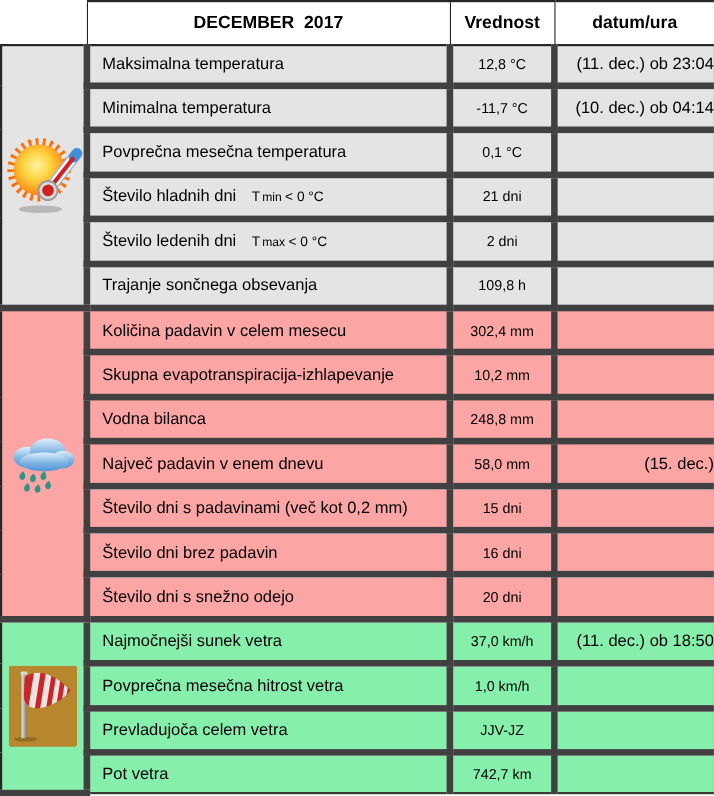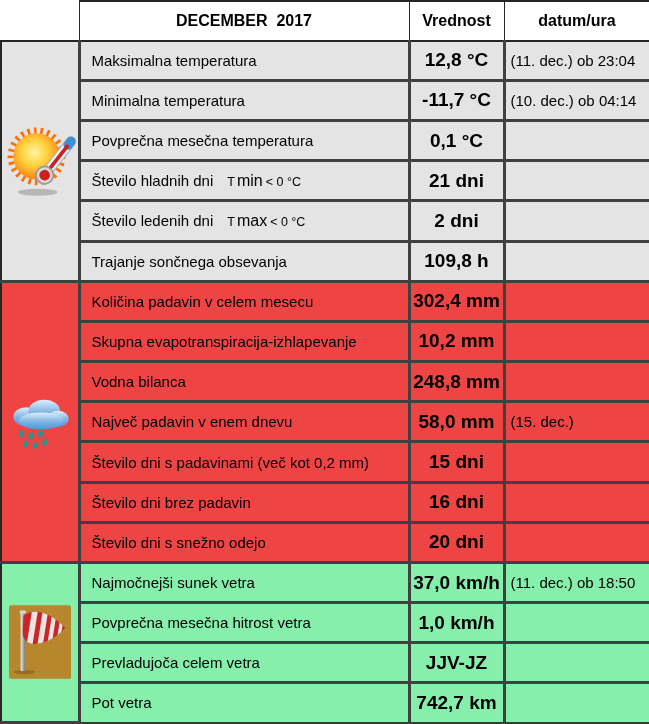--- a/index.html
+++ b/index.html
@@ -3,39 +3,39 @@
 <meta charset="utf-8">
 <style>
   html,body{margin:0;padding:0;background:#ffffff;}
   .page{width:534px;height:724px;position:relative;background:#ffffff;}
   table.weather{
     border-collapse:collapse;table-layout:fixed;
     width:649px;height:724px;
     font-family:"Liberation Sans",sans-serif;color:#000;
   }
   td,th{vertical-align:middle;padding:0;overflow:hidden;}
-  .cell{border:3px solid #404040;}
+  .cell{border:6px solid #404040;}
   .corner{border:none;background:#ffffff;}
   th.head{
     border:1px solid #262626;border-top:2px solid #262626;border-bottom:2px solid #262626;
     background:#ffffff;font-size:16px;font-weight:bold;text-align:center;
   }
   th.head .pre{white-space:pre;}
   .sec-top{border-top:2px solid #262626;}
   .icon-cell{border-left:2px solid #262626;border-right:2px solid #262626;text-align:center;}
   .last-col{border-right:2px solid #262626;}
   .bottom-row td{border-bottom:2px solid #3a3a32;}
   .bg-temp{background:#e4e4e4;}
-  .bg-precip{background:#ef4444;}
+  .bg-precip{background:#fca5a5;}
   .bg-wind{background:#86efac;}
   .label-cell{text-align:left;padding-left:11px;font-size:15px;}
-  .value-cell{text-align:center;font-weight:bold;font-size:19px;}
-  .date-cell{text-align:left;padding-left:5px;font-size:15px;}
+  .value-cell{text-align:center;font-weight:normal;font-size:13px;}
+  .date-cell{text-align:right;padding-left:5px;font-size:15px;}
   .cond{margin-left:14px;font-size:12.5px;white-space:nowrap;}
-  .cond .cs{font-size:16px;margin:0 3px 0 2px;}
+  .cond .cs{font-size:11px;margin:0 3px 0 2px;}
   .hdr-row{height:40px;}
   .icon-wrap{display:flex;align-items:center;justify-content:center;height:100%;}
 </style>
 </head>
 <body>
 
 <div class="page">
 <table class="weather">
   <colgroup>
     <col style="width:78px">

